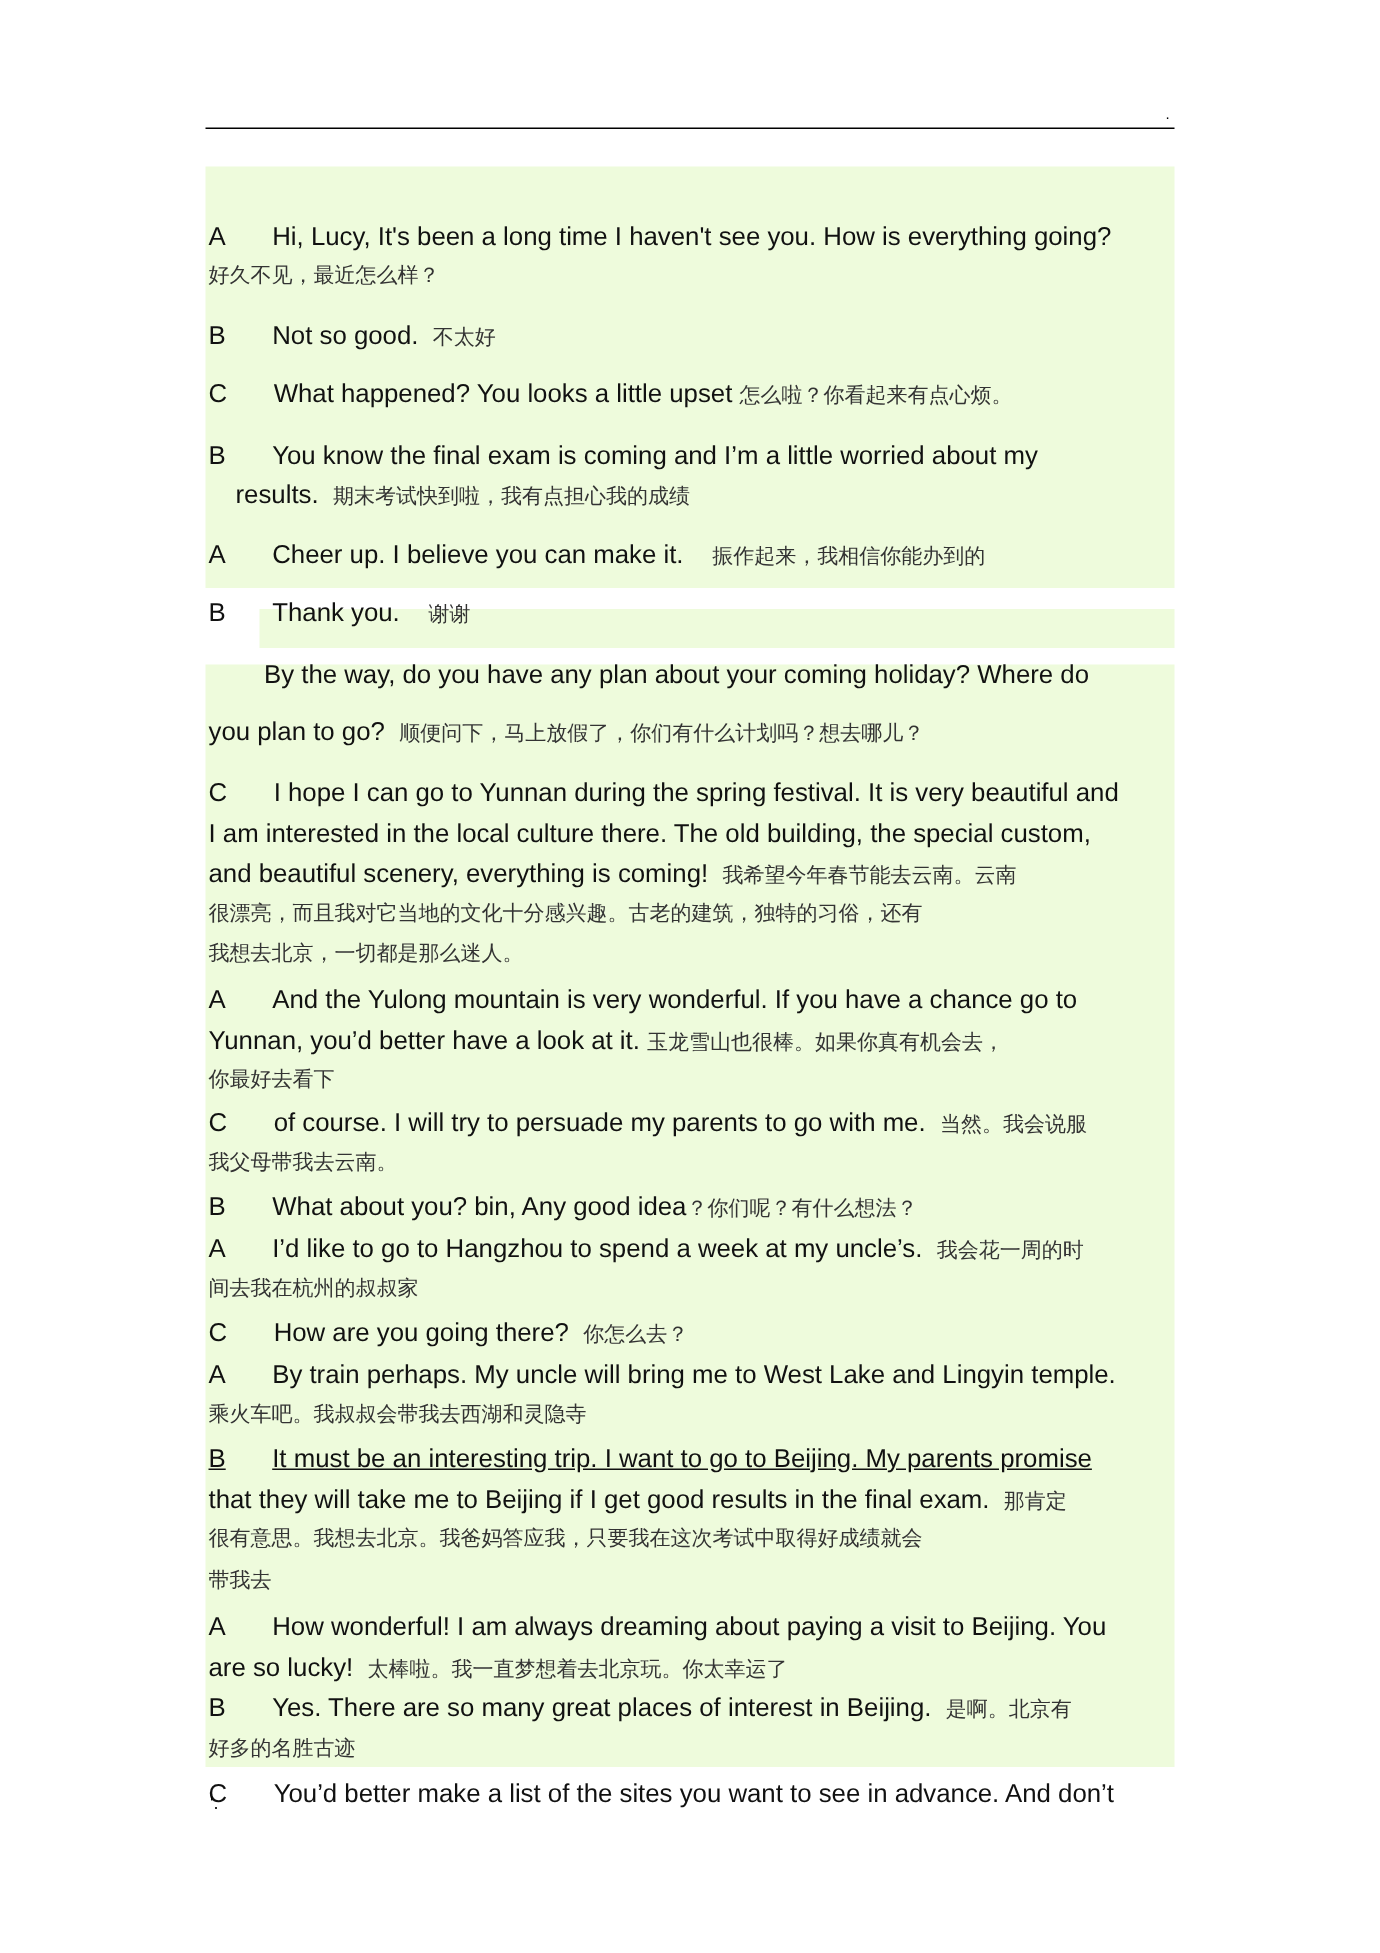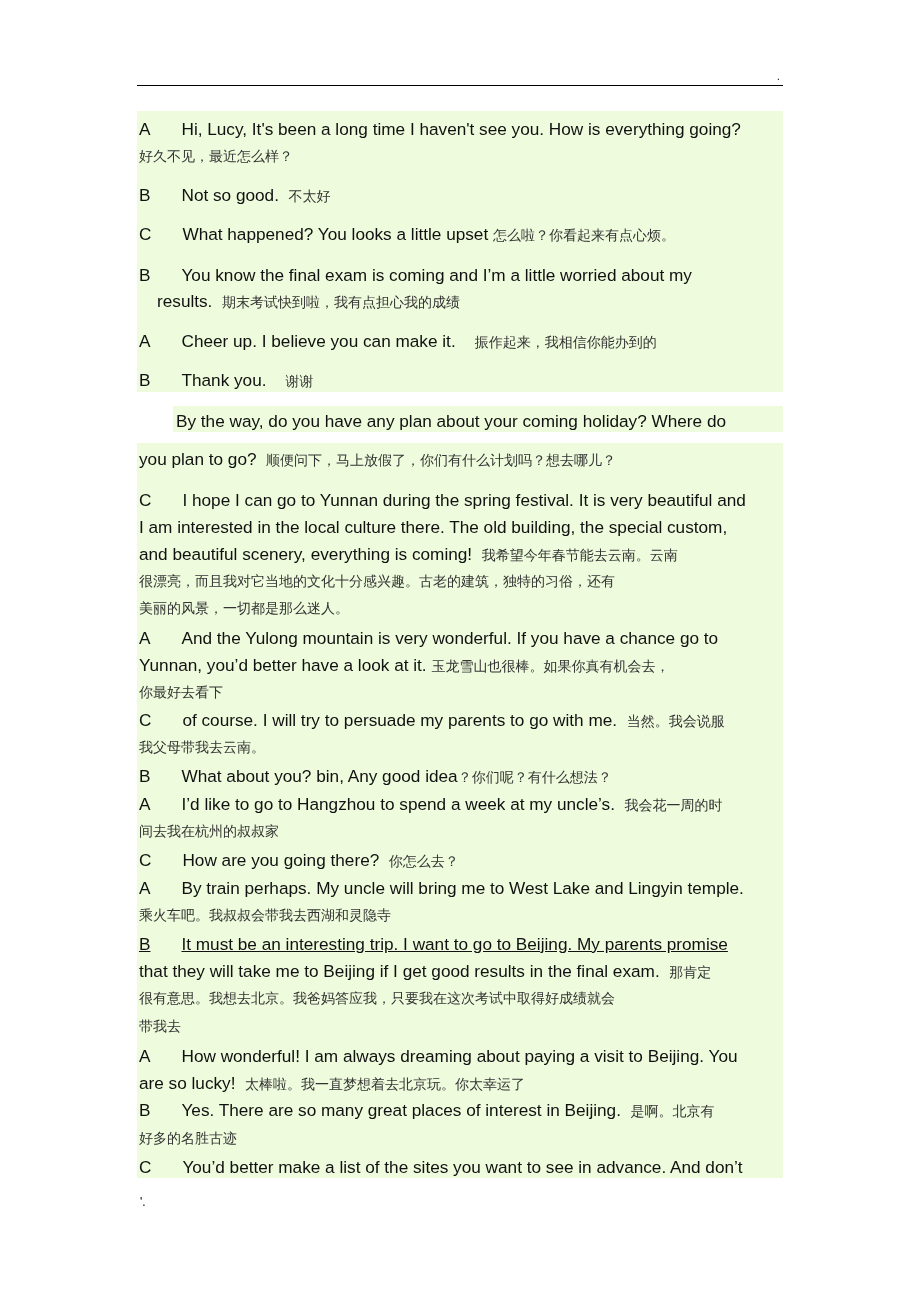--- a/index.html
+++ b/index.html
@@ -2,21 +2,21 @@
 <html><head>
 <meta charset="utf-8">
 <style>
   html, body { margin: 0; padding: 0; background: #ffffff; }
   body { width: 920px; height: 1302px; position: relative; overflow: hidden;
          font-family: "Liberation Sans", sans-serif; color: #111; }
   .header-rule { position: absolute; left: 137px; top: 85px; width: 646px; height: 1px; background: #000; }
   .header-dot { position: absolute; left: 777px; top: 72px; font-size: 10px; line-height: 10px; color: #000; }
   .footer-mark { position: absolute; left: 140px; top: 1196px; font-size: 12px; line-height: 12px; color: #000; }
   .hl { position: absolute; background: #eefbdc; }
-  .line { position: absolute; left: 139px; white-space: nowrap; font-size: 17.2px; line-height: 20px; }
+  .line { position: absolute; left: 139px; white-space: nowrap; font-size: 17.2px; line-height: 20px; margin-top: 28px; }
   .line .sp { display: inline-block; width: 31px; }
   .line .cn { font-family: "DejaVu Serif", serif; font-size: 14px; color: #333; }
   .cnline { font-family: "DejaVu Serif", serif; font-size: 14px; color: #333; }
 </style>
 </head>
 <body>
 
 <div class="header-rule"></div>
 <div class="header-dot">.</div>
 
@@ -60,21 +60,21 @@
 </div>
 
 <div class="line" style="top:490px;">
   <span>C</span><span class="sp"></span><span>I hope I can go to Yunnan during the spring festival. It is very beautiful and</span>
 </div>
 <div class="line" style="top:517px;">I am interested in the local culture there. The old building, the special custom,</div>
 <div class="line" style="top:544px;">
   <span>and beautiful scenery, everything is coming!</span>&nbsp;&nbsp;<span class="cn">我希望今年春节能去云南。云南</span>
 </div>
 <div class="line cnline" style="top:571px;">很漂亮，而且我对它当地的文化十分感兴趣。古老的建筑，独特的习俗，还有</div>
-<div class="line cnline" style="top:598px;">美丽的风景，一切都是那么迷人。</div>
+<div class="line cnline" style="top:598px;">我想去北京，一切都是那么迷人。</div>
 
 <div class="line" style="top:628px;">
   <span>A</span><span class="sp"></span><span>And the Yulong mountain is very wonderful. If you have a chance go to</span>
 </div>
 <div class="line" style="top:655px;">
   <span>Yunnan, you’d better have a look at it.</span>&nbsp;<span class="cn">玉龙雪山也很棒。如果你真有机会去，</span>
 </div>
 <div class="line cnline" style="top:682px;">你最好去看下</div>
 
 <div class="line" style="top:710px;">

